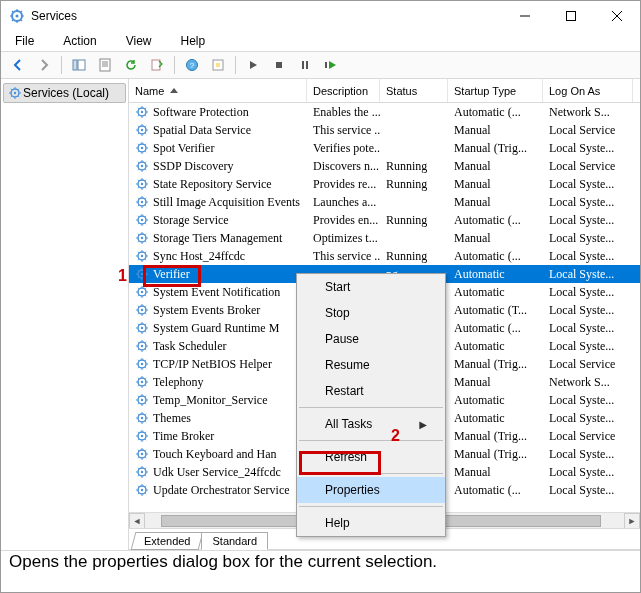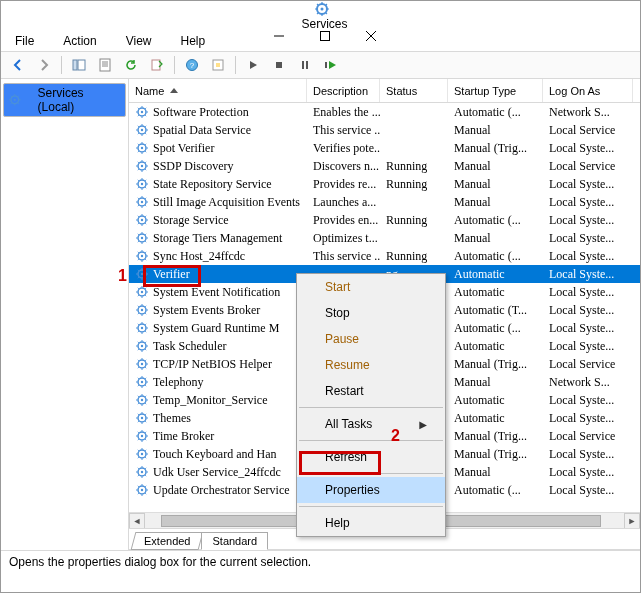--- a/index.html
+++ b/index.html
@@ -1,38 +1,38 @@
 <!DOCTYPE html>
 <html><head>
 <meta charset="utf-8">
 <style>
 * { box-sizing: border-box; margin: 0; padding: 0; }
 body { font-family: "Segoe UI", Tahoma, sans-serif; font-size: 12px; background: #fff; color: #000; width: 641px; height: 593px; overflow: hidden; border: 1px solid #999; }
 
 
-.titlebar { height: 30px; display: flex; align-items: center; padding: 0 0 0 8px; background: #fff; flex-direction: column; }
+.titlebar { height: 30px; display: flex; align-items: center; padding: 0 0 0 8px; background: #fff; }
 .titlebar .app-icon { width: 16px; height: 16px; margin-right: 6px; display: inline-flex; align-items: center; justify-content: center; }
 .titlebar .title { flex: 1; font-size: 12px; }
 .winbtns { display: flex; height: 30px; }
 .winbtn { width: 46px; display: flex; align-items: center; justify-content: center; }
 .winbtn svg { width: 10px; height: 10px; }
 
 
 .menubar { height: 20px; display: flex; align-items: center; padding: 0 6px; gap: 13px; }
 .menubar .menuitem { padding: 2px 8px; }
 
 
 .toolbar { height: 28px; border-top: 1px solid #d9d9d9; border-bottom: 1px solid #d9d9d9; display: flex; align-items: center; padding: 0 6px; gap: 4px; background: #fafafa; }
 .tbtn { width: 22px; height: 22px; display: flex; align-items: center; justify-content: center; border: 1px solid transparent; }
 .tsep { width: 1px; height: 18px; background: #ccc; margin: 0 2px; }
 
 
 .main { display: flex; height: 471px; }
 .leftpane { width: 128px; border-right: 1px solid #d9d9d9; padding: 4px 2px; }
-.leftitem { display: flex; align-items: center; gap: 16px; padding: 2px 4px; border: 1px solid #bbb; background: #3b82f6; border-radius: 2px; }
+.leftitem { display: flex; align-items: center; gap: 1px; padding: 2px 4px; border: 1px solid #bbb; background: #e5e5e5; border-radius: 2px; }
 .gear-icon { width: 14px; height: 14px; }
 
 .rightpane { flex: 1; display: flex; flex-direction: column; position: relative; }
 .listheader { display: flex; height: 24px; border-bottom: 1px solid #d9d9d9; background: #fff; font-size: 11px; }
 .col { padding: 4px 6px; border-right: 1px solid #e6e6e6; overflow: hidden; white-space: nowrap; text-overflow: ellipsis; display: flex; align-items: center; }
 .col.sorted::after { content: ''; width: 0; height: 0; border-left: 4px solid transparent; border-right: 4px solid transparent; border-bottom: 5px solid #555; margin-left: 6px; }
 
 .listbody { flex: 1; overflow: hidden; position: relative; font-family: Liberation Serif, serif; }
 .row { display: flex; height: 18px; align-items: center; }
 .row.selected { background: #0078d7; color: #fff; }
@@ -49,37 +49,37 @@
 .c-logon { width: 90px; }
 
 
 .annot-box { position: absolute; border: 3px solid #c00; pointer-events: none; z-index: 30; }
 .annot-label { position: absolute; color: #c00; font-weight: bold; font-size: 16px; z-index: 30; pointer-events: none; }
 
 
 .ctxmenu { position: absolute; background: #f0f0f0; border: 1px solid #a0a0a0; box-shadow: 2px 2px 4px rgba(0,0,0,0.25); z-index: 20; font-size: 12px; width: 150px; }
 .ctxitem { padding: 6px 18px 6px 28px; display: flex; align-items: center; justify-content: space-between; }
 .ctxitem.highlight { background: #bfdfff; }
-.ctxitem.disabled { color: #a16207; }
+.ctxitem.disabled { color: #000000; }
 .ctxsep { height: 1px; background: #c0c0c0; margin: 3px 2px; }
 .ctx-arrow { font-size: 10px; color: #333; }
 
 
 .tabs { height: 22px; border-top: 1px solid #d9d9d9; border-bottom: 1px solid #d9d9d9; display: flex; align-items: flex-end; background: #fff; padding-left: 4px; gap: 0; position: relative;}
 .tab { padding: 2px 10px; border: 1px solid #aaa; border-top-left-radius: 0; border-top-right-radius: 0; font-size: 11px; position: relative; top: 1px; background: #fff; }
 .tab:first-child { transform: skewX(-15deg); }
 .tab:first-child span { display:inline-block; transform: skewX(15deg); }
 .tab.active { background: #fff; border-bottom: 1px solid #fff; }
 .hscroll { height: 16px; background: #f0f0f0; border-top: 1px solid #ddd; display: flex; align-items: center; }
 .hscroll .thumb { height: 12px; background: #c8c8c8; border: 1px solid #aaa; margin-left: 16px; width: 440px; }
 .hscroll .arrow { width: 16px; height: 16px; display: flex; align-items:center; justify-content:center; border:1px solid #ccc; font-size:9px; color:#555;}
 .hscroll .spacer { flex:1; }
 
 
-.statusbar { height: 22px; border-top: 1px solid #d9d9d9; padding: 3px 8px; font-size: 12px; background: #fff; display:flex; align-items:center;}
+.statusbar { height: 22px; border-top: 1px solid #d9d9d9; padding: 3px 8px; font-size: 17px; background: #fff; display:flex; align-items:center;}
 
 svg { display: block; }
 </style>
 </head>
 <body>
 
 <div class="titlebar">
   <span class="app-icon">
     <svg viewBox="0 0 16 16">
         <circle cx="8" cy="8" r="5" fill="none" stroke="#4a90d9" stroke-width="2"></circle>

